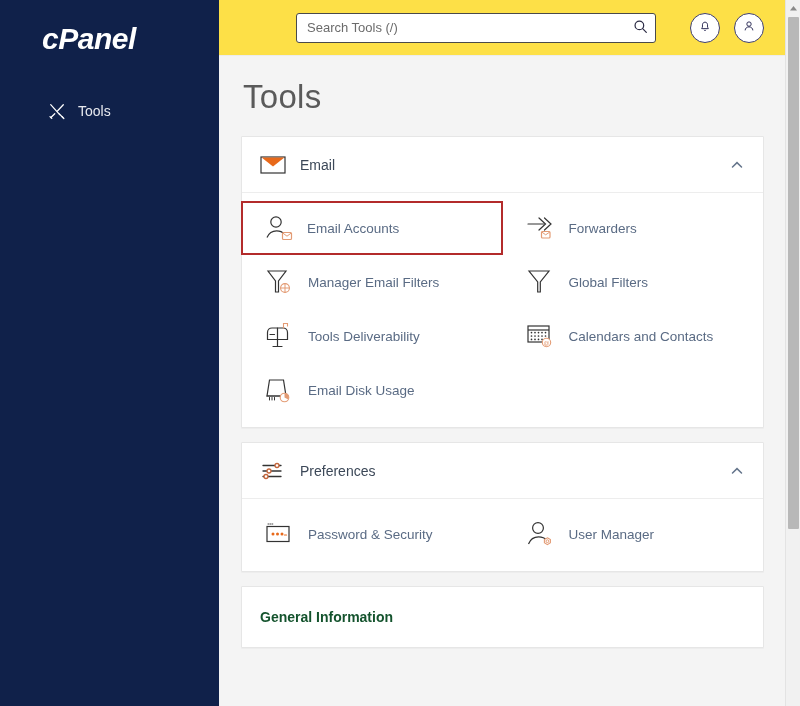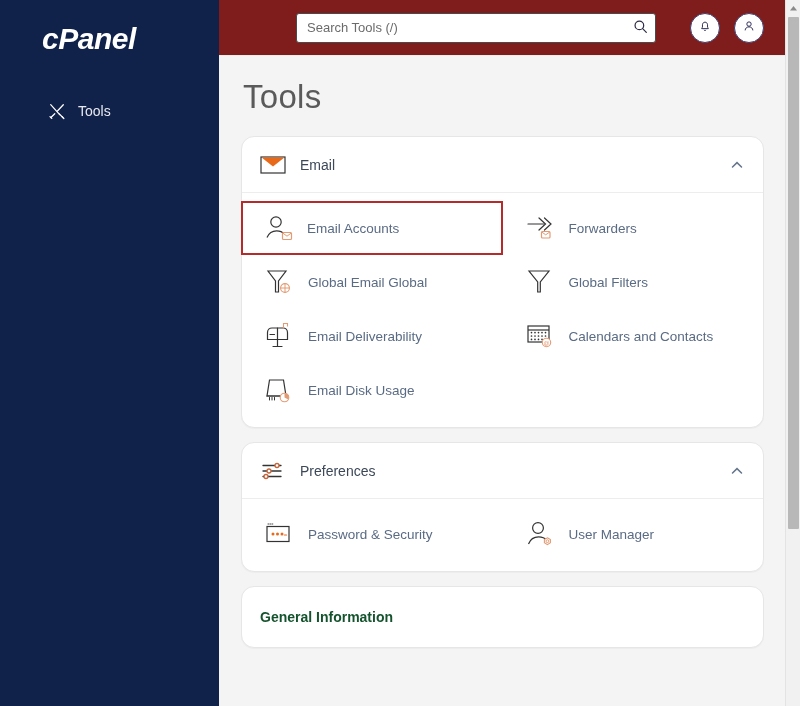--- a/index.html
+++ b/index.html
@@ -37,21 +37,21 @@
   }
   .nav-item .nav-label {
     color: #e7e9ef; font-size: 14px;
   }
   .tools-icon { width: 18px; height: 18px; display:block; }
 
   
   .right { flex: 1 1 auto; height: 706px; position: relative; background: #f4f4f4; }
 
   .topbar {
-    height: 56px; background: #7f1d1d;
+    height: 56px; background: #fde047;
     display: flex; align-items: center; justify-content: flex-end;
     padding-right: 36px;
     border-bottom: 1px solid #ececec;
     position: relative;
   }
   .search-wrap {
     position: relative;
     width: 360px; height: 30px;
     margin-right: 20px;
   }
@@ -91,21 +91,21 @@
     font-size: 33px;
     color: #5a5a5a;
     font-weight: normal;
     padding: 22px 0 20px 2px;
     letter-spacing: 0.3px;
   }
 
   .card {
     background: #ffffff;
     border: 1px solid #e6e6e6;
-    border-radius: 13px;
+    border-radius: 1px;
     margin-bottom: 14px;
     box-shadow: 0 1px 1px rgba(0,0,0,0.03);
   }
   .card-head {
     height: 56px;
     display: flex; align-items: center;
     padding: 0 18px 0 16px;
     border-bottom: 1px solid #ededed;
     cursor: pointer;
   }
@@ -267,21 +267,21 @@
           </div>
 
           <div class="tile">
             <span class="tile-icon">
               <svg width="32" height="30" viewBox="0 0 32 30" fill="none" stroke="#333" stroke-width="1.2" stroke-linecap="round">
                 <path d="M4 4 L22 4 L14.5 14 L14.5 25 L11.5 25 L11.5 14 Z" fill="#fff"></path>
                 <circle cx="21" cy="21" r="4.4" stroke="#e39b74" stroke-width="1.1" fill="#fff"></circle>
                 <path d="M16.6 21 L25.4 21 M21 16.6 L21 25.4" stroke="#e39b74" stroke-width="1"></path>
               </svg>
             </span>
-            <span class="tile-label">Global Email Global</span>
+            <span class="tile-label">Manager Email Filters</span>
           </div>
 
           <div class="tile">
             <span class="tile-icon">
               <svg width="32" height="30" viewBox="0 0 32 30" fill="none" stroke="#333" stroke-width="1.2" stroke-linecap="round">
                 <path d="M4 4 L24 4 L15.3 15 L15.3 25 L12.7 25 L12.7 15 Z" fill="#fff"></path>
               </svg>
             </span>
             <span class="tile-label">Global Filters</span>
           </div>
@@ -290,21 +290,21 @@
             <span class="tile-icon">
               <svg width="32" height="30" viewBox="0 0 32 30" fill="none" stroke="#333" stroke-width="1.2" stroke-linecap="round">
                 <path d="M3.5 18.5 L3.5 11.5 C3.5 8.8 5.5 7 8 7 L19 7 C21.5 7 23.5 8.8 23.5 11.5 L23.5 18.5 Z" fill="#fff"></path>
                 <path d="M13.5 7 L13.5 18.5"></path>
                 <path d="M6 13.5 L10.5 13.5"></path>
                 <path d="M13.5 18.5 L13.5 25.5"></path>
                 <path d="M9 25.5 L18 25.5"></path>
                 <path d="M19.5 7 L19.5 2.5 L23.5 2.5 L23.5 5" stroke="#e39b74" stroke-width="1.1"></path>
               </svg>
             </span>
-            <span class="tile-label">Email Deliverability</span>
+            <span class="tile-label">Tools Deliverability</span>
           </div>
 
 
 
           <div class="tile">
             <span class="tile-icon">
               <svg width="32" height="30" viewBox="0 0 32 30" fill="none" stroke="#333" stroke-width="1.2">
                 <rect x="3" y="5" width="21" height="16" fill="#fff"></rect>
                 <path d="M3 9 L24 9"></path>
                 <g fill="#333" stroke="none">

